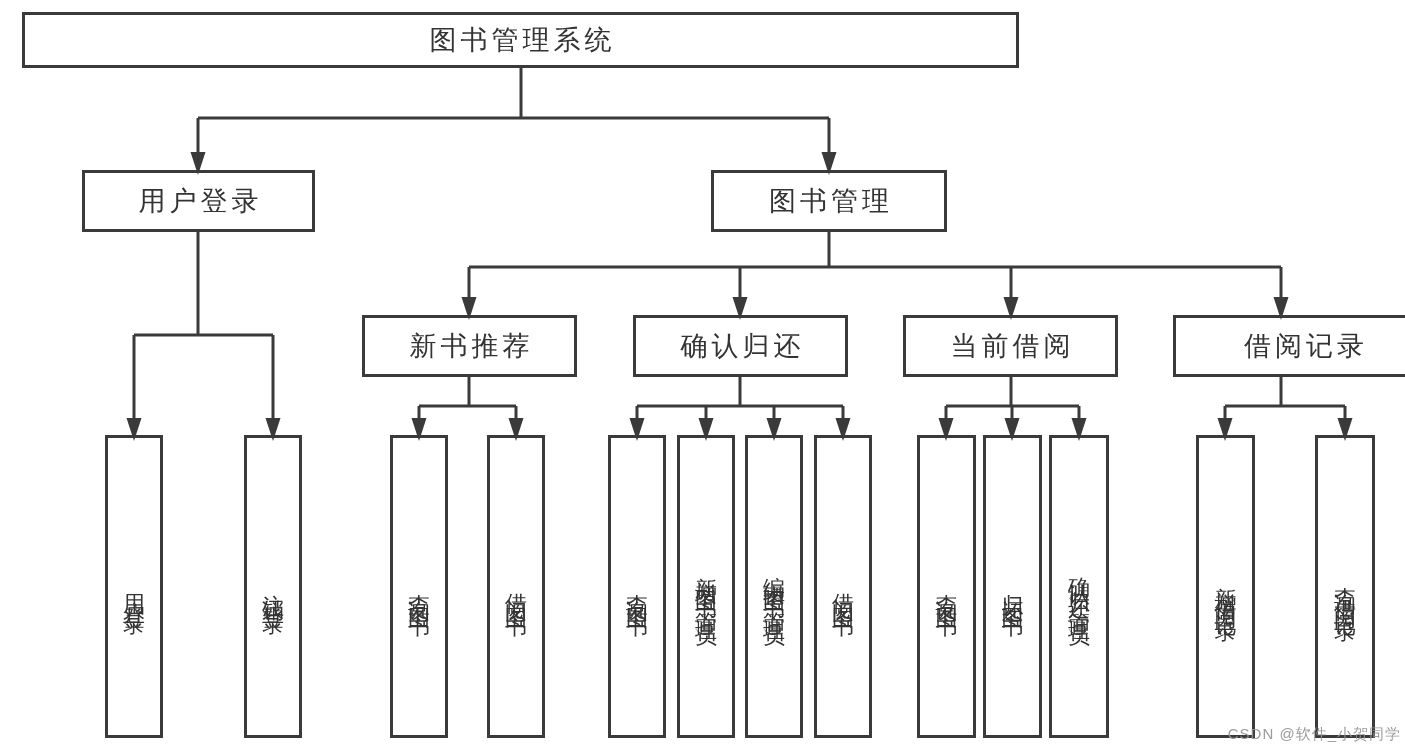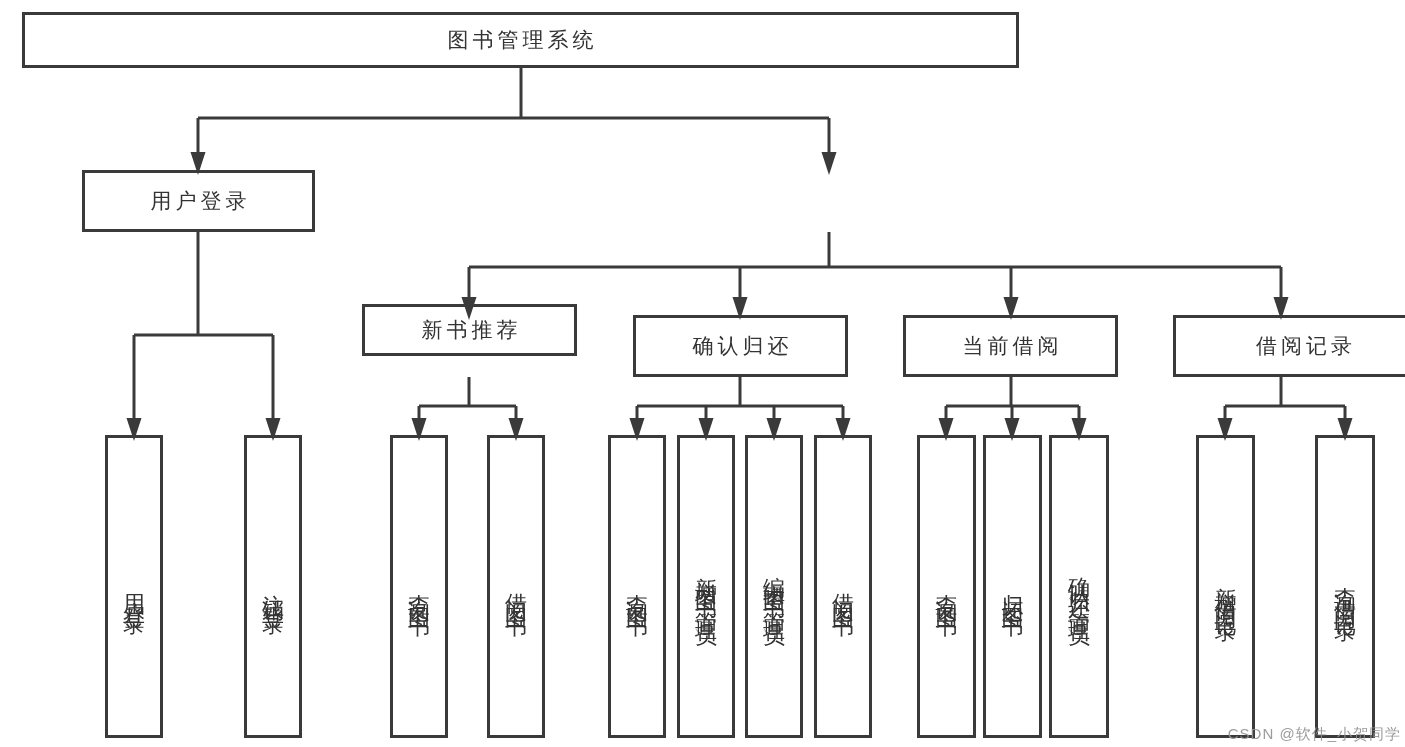--- a/index.html
+++ b/index.html
@@ -27,21 +27,21 @@
     box-sizing: border-box;
     background: #ffffff;
     border: 3px solid #3a3a3a;
     display: flex;
     align-items: center;
     justify-content: center;
     color: #333333;
     z-index: 1;
   }
   .hbox {
-    font-size: 21px;
+    font-size: 27px;
     letter-spacing: 4px;
     text-indent: 4px; 
     white-space: nowrap;
   }
   .vbox .vtext {
     writing-mode: vertical-rl;
     text-orientation: mixed;
     font-size: 22px;
     line-height: 1;
     letter-spacing: 7px;
@@ -119,22 +119,25 @@
       <polygon points="1337.5,418 1352.5,418 1345,441" fill="#3a3a3a"></polygon>
     </svg>
 
   <div class="node hbox" style="left:22px; top:12px; width:997px; height:56px;">
     <span>图书管理系统</span>
   </div>
 
   <div class="node hbox" style="left:82px; top:170px; width:233px; height:62px;">
     <span>用户登录</span>
   </div>
+  <div class="node hbox" style="left:711px; top:170px; width:236px; height:62px;">
+    <span>图书管理</span>
+  </div>
 
-  <div class="node hbox" style="left:362px; top:304px; width:215px; height:52px;">
+  <div class="node hbox" style="left:362px; top:315px; width:215px; height:62px;">
     <span>新书推荐</span>
   </div>
   <div class="node hbox" style="left:633px; top:315px; width:215px; height:62px;">
     <span>确认归还</span>
   </div>
   <div class="node hbox" style="left:903px; top:315px; width:215px; height:62px;">
     <span>当前借阅</span>
   </div>
   <div class="node hbox" style="left:1173px; top:315px; width:250px; height:62px;padding-left:12px;">
     <span>借阅记录</span>

